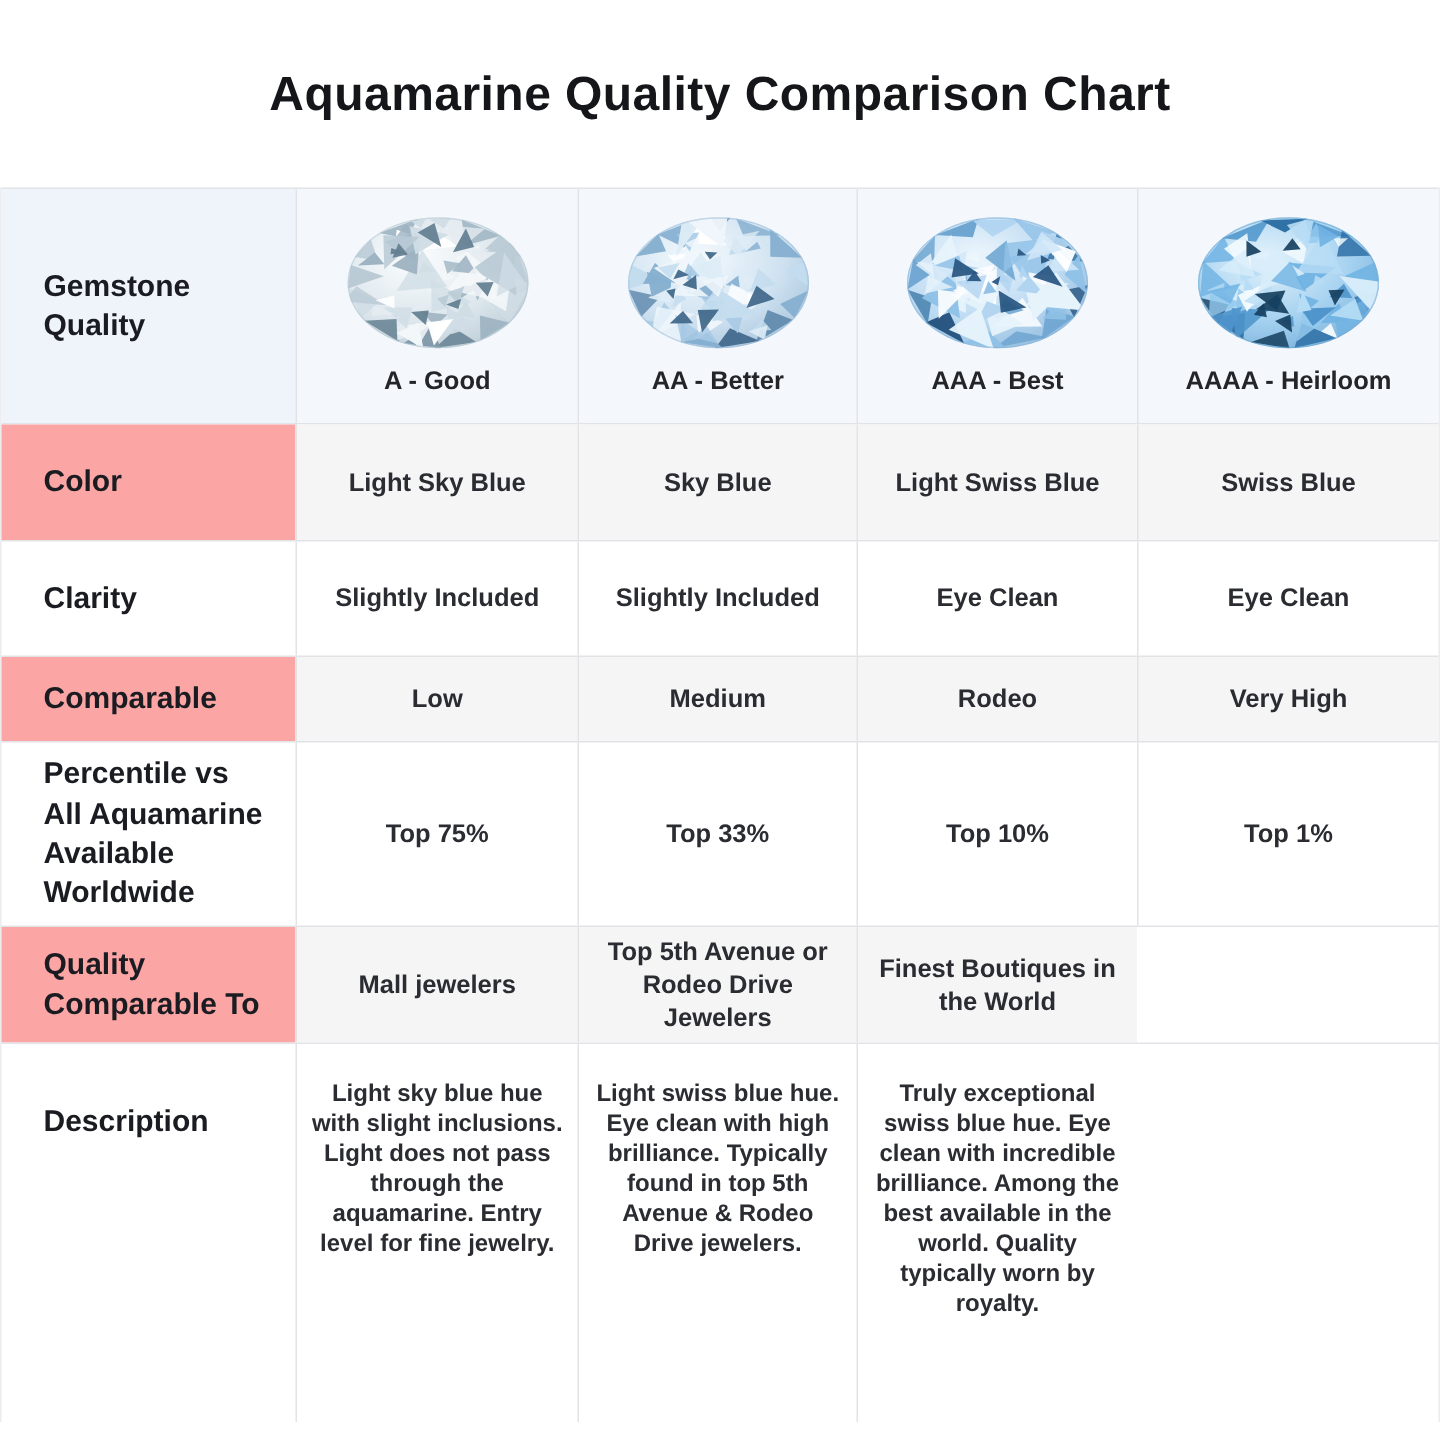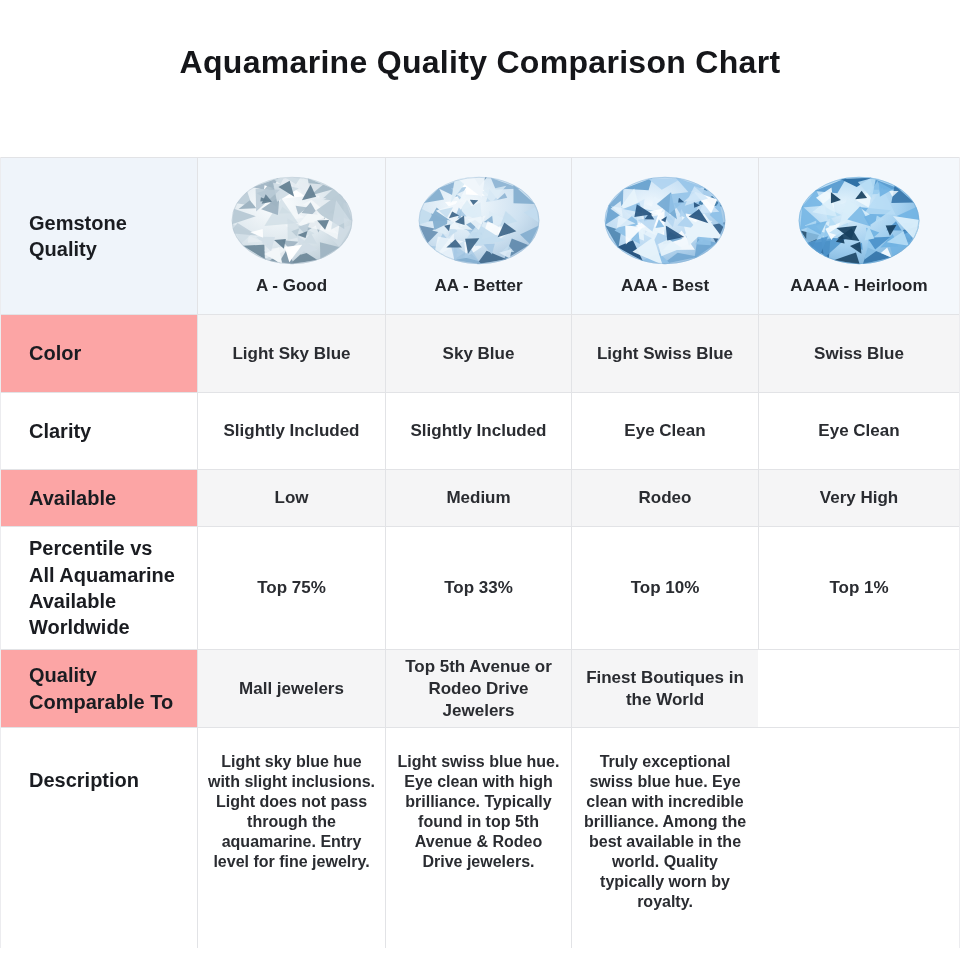--- a/index.html
+++ b/index.html
@@ -12,21 +12,21 @@
     --label-color:#1a1c21;
     --value-color:#2a2c31;
   }
   *{margin:0;padding:0;box-sizing:border-box;}
   html,body{background:#ffffff;}
   body{
     width:960px;height:960px;overflow:hidden;
     font-family:"Liberation Sans","DejaVu Sans",sans-serif;
     color:var(--value-color);
   }
-  .page{width:960px;height:948px;display:flex;flex-direction:column;background:#fff;gap:32px;}
+  .page{width:960px;height:948px;display:flex;flex-direction:column;background:#fff;}
   .title-band{
     height:125px;flex:0 0 125px;display:flex;align-items:center;justify-content:center;
   }
   .page-title{
     font-size:32px;font-weight:700;color:var(--title-color);letter-spacing:.3px;
   }
   .table{
     flex:1 1 auto;display:flex;flex-direction:column;
     border-left:1px solid var(--outer);border-right:1px solid var(--outer);
   }
@@ -438,21 +438,21 @@
       <div class="cell">
           <span>Eye Clean</span>
         </div>
       <div class="cell">
           <span>Eye Clean</span>
         </div>
     </div>
 
     <div class="row row-brilliance shaded">
       <div class="cell label-cell">
-          <span>Available</span>
+          <span>Comparable</span>
         </div>
       <div class="cell">
           <span>Low</span>
         </div>
       <div class="cell">
           <span>Medium</span>
         </div>
       <div class="cell">
           <span>Rodeo</span>
         </div>

